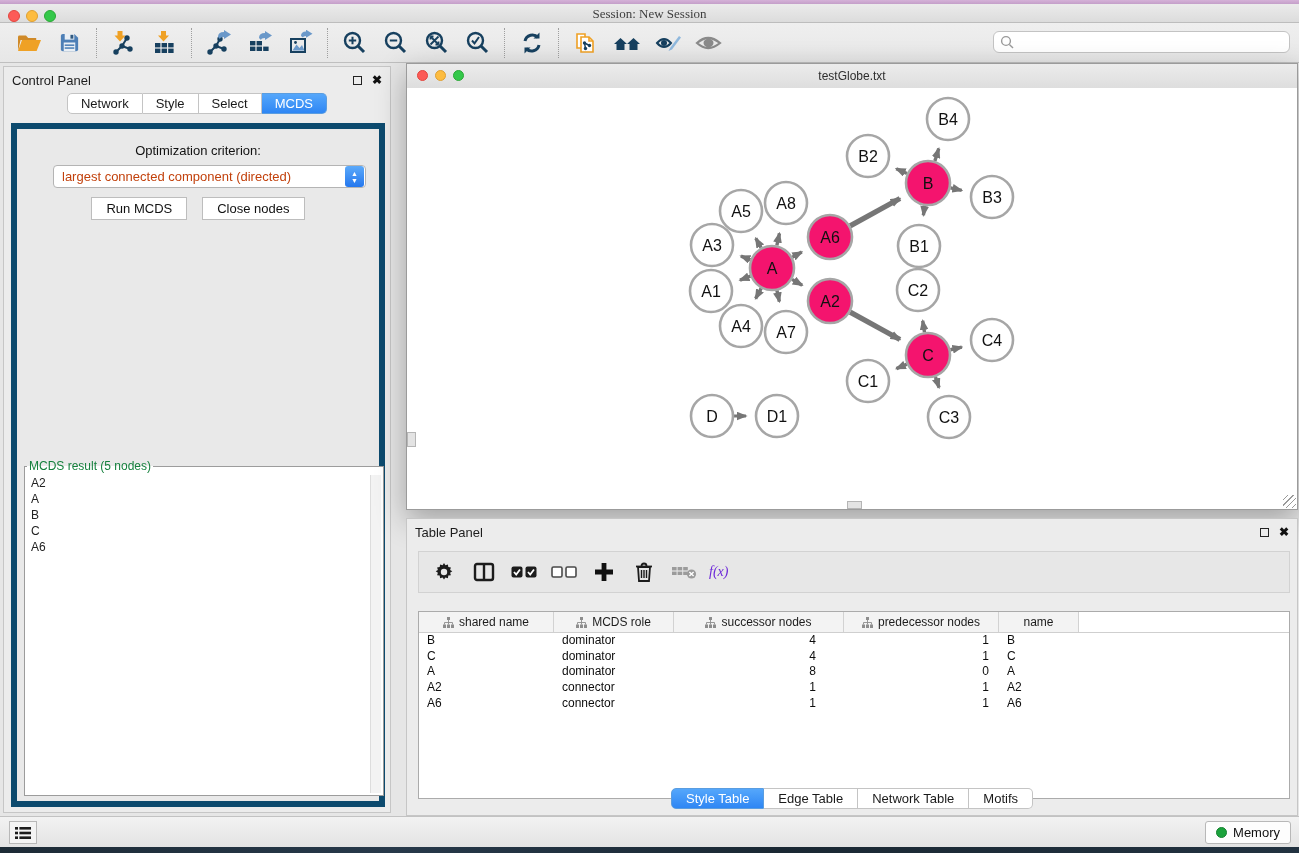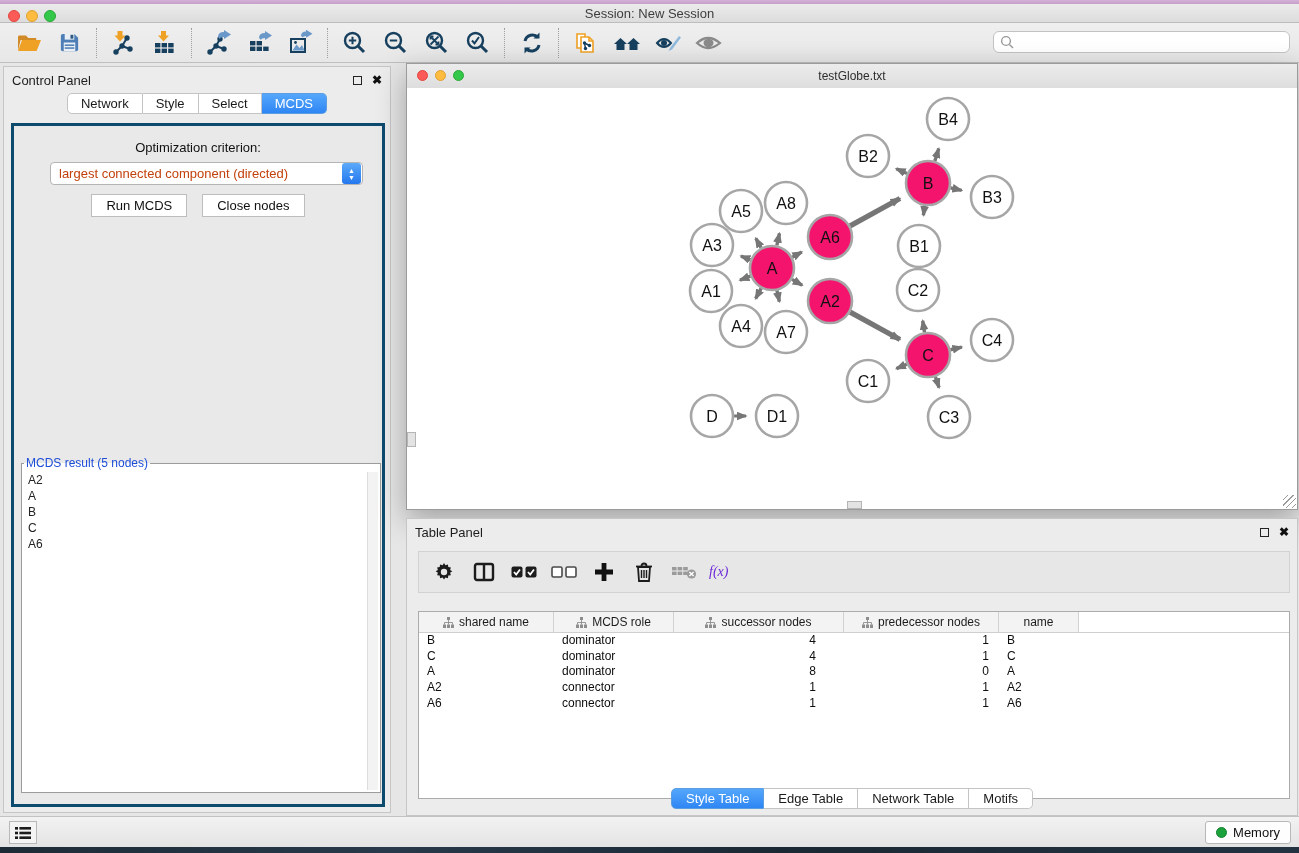--- a/index.html
+++ b/index.html
@@ -5,21 +5,21 @@
   * { margin:0; padding:0; box-sizing:border-box; }
   html,body { width:1299px; height:853px; overflow:hidden; }
   body { position:relative; font-family:"Liberation Sans", sans-serif; background:#E6E6E6; color:#222; }
   .abs { position:absolute; }
 
   
   #desktop-top { left:0; top:0; width:1299px; height:4px; background:linear-gradient(#d5b2d8,#c49fc9); }
   #desktop-bottom { left:0; top:847px; width:1299px; height:6px; background:linear-gradient(90deg,#1d2b36,#27394a 30%,#1a2833 60%,#223240); }
 
   
-  #titlebar { left:0; top:4px; width:1299px; height:19px; background:linear-gradient(#ebebeb,#dcdcdc); border-bottom:1px solid #bdbdbd; }
+  #titlebar { left:0; top:4px; width:1299px; height:19px; background:linear-gradient(#ebebeb,#dcdcdc); border-bottom:1px solid #bdbdbd;font-family:Liberation Serif, serif; }
   .tl { position:absolute; top:6px; width:12px; height:12px; border-radius:50%; }
   .tl.red { background:#fc5b57; border:1px solid #e2463f; }
   .tl.yel { background:#fdbc40; border:1px solid #dfa032; }
   .tl.grn { background:#34c84a; border:1px solid #2aa836; }
   #app-title { width:100%; text-align:center; font-size:13px; color:#3e3e3e; line-height:19px; }
 
   
   #toolbar { left:0; top:23px; width:1299px; height:40px; background:linear-gradient(#efefef,#e7e7e7); border-bottom:1px solid #bfbfbf; display:flex; align-items:center; padding:0 8px; }
   .tb-btn { width:41px; height:34px; display:flex; align-items:center; justify-content:center; }
   .tb-sep { width:1px; height:30px; border-left:1px dotted #9f9f9f; margin:0 6px; }
@@ -31,29 +31,29 @@
   .panel-head { height:26px; display:flex; align-items:center; padding:0 8px; }
   .panel-title { font-size:13px; color:#1d1d1d; }
   .panel-head .spacer { flex:1; }
   .float-ico { width:9px; height:9px; border:1.6px solid #222; margin-right:10px; }
   .close-ico { font-size:12px; font-weight:bold; color:#111; line-height:10px; }
   .seg-row { display:flex; justify-content:center; }
   .seg-btn { font-size:13px; color:#1a1a1a; background:#fff; border:1px solid #c4c4c4; border-left:none; padding:2px 13px; height:21px; line-height:16px; }
   .seg-btn:first-child { border-left:1px solid #c4c4c4; border-radius:5px 0 0 5px; }
   .seg-btn:last-child { border-radius:0 5px 5px 0; }
   .seg-btn.active { background:linear-gradient(#55a7fb,#2e86f4); color:#fff; border-color:#5a9de0; }
-  #cp-content { position:absolute; left:7px; top:56px; width:374px; height:684px; background:#e9e9e9; border:3px solid #0c4a6e; }
+  #cp-content { position:absolute; left:7px; top:56px; width:374px; height:684px; background:#e9e9e9; border:6px solid #0c4a6e; }
   #opt-label { position:absolute; left:0; top:14px; width:100%; text-align:center; font-size:13px; color:#111; }
   #opt-select { position:absolute; left:36px; top:36px; width:313px; height:23px; background:#fff; border:1px solid #b4b4b4; border-radius:4px; display:flex; align-items:center; }
   #opt-select .val { flex:1; font-size:13px; padding-left:8px; color:#c2410c; white-space:nowrap; }
   #opt-select .stepper { width:19px; height:21px; border-radius:3px; background:linear-gradient(#5caafa,#2477ee); margin-right:1px; color:#fff; font-size:7px; line-height:7px; display:flex; flex-direction:column; align-items:center; justify-content:center; }
   .cp-btn-row { position:absolute; left:0; top:68px; width:100%; display:flex; justify-content:center; gap:15px; }
   .push-btn { background:#fff; border:1px solid #bdbdbd; border-radius:0; font-size:13px; color:#111; padding:3px 14px; height:23px; }
   #mcds-box { position:absolute; left:7px; top:330px; width:360px; height:337px; background:#fff; border:1px solid #9c9c9c; }
-  #mcds-box legend { font-size:12px; color:#1d4ed8; padding:0 2px; margin-left:2px; background:transparent; }
+  #mcds-box legend { font-size:12px; color:#15803d; padding:0 2px; margin-left:2px; background:transparent; }
   #mcds-list { font-size:12px; line-height:16px; padding:2px 0 0 6px; }
   #mcds-scroll { position:absolute; right:2px; top:2px; bottom:2px; width:11px; background:#f3f3f3; border-left:1px solid #ddd; }
 
   
   #net-window { left:406px; top:63px; width:892px; height:447px; background:#fff; border:1px solid #9b9b9b; box-shadow:0 10px 28px rgba(0,0,0,.3); }
   #net-titlebar { height:36px; background:linear-gradient(#ececec,#d7d7d7); border-bottom:1px solid #b2b2b2; position:relative; }
   #net-title { width:100%; text-align:center; font-size:12px; color:#2e2e2e; line-height:24px; }
   #net-canvas { position:absolute; left:0; top:24px; width:890px; height:421px; background:#fff; }
   .grip-left { position:absolute; left:0px; top:368px; width:9px; height:15px; background:#e3e3e3; border:1px solid #b5b5b5; }
   .grip-bottom { position:absolute; left:440px; bottom:0px; width:15px; height:8px; background:#e3e3e3; border:1px solid #b5b5b5; }

